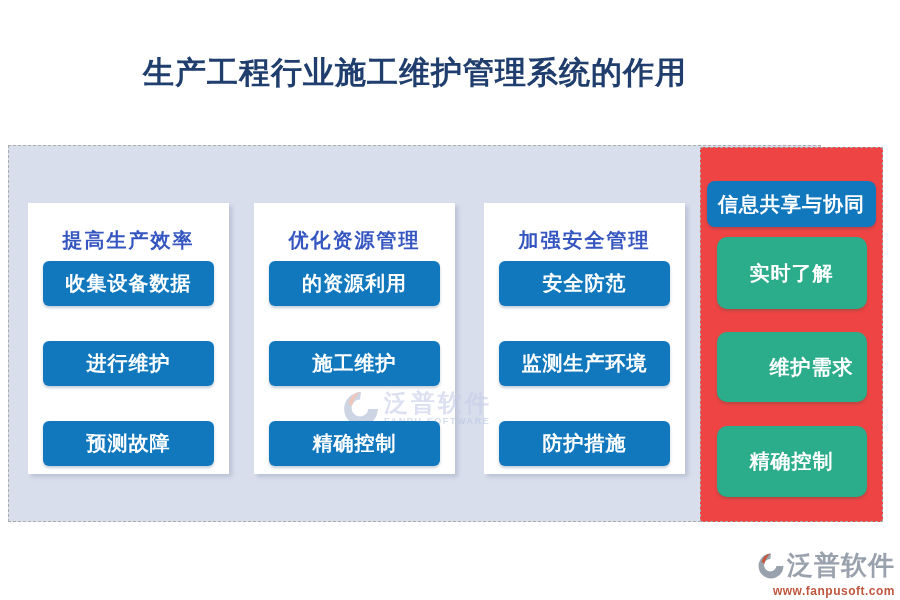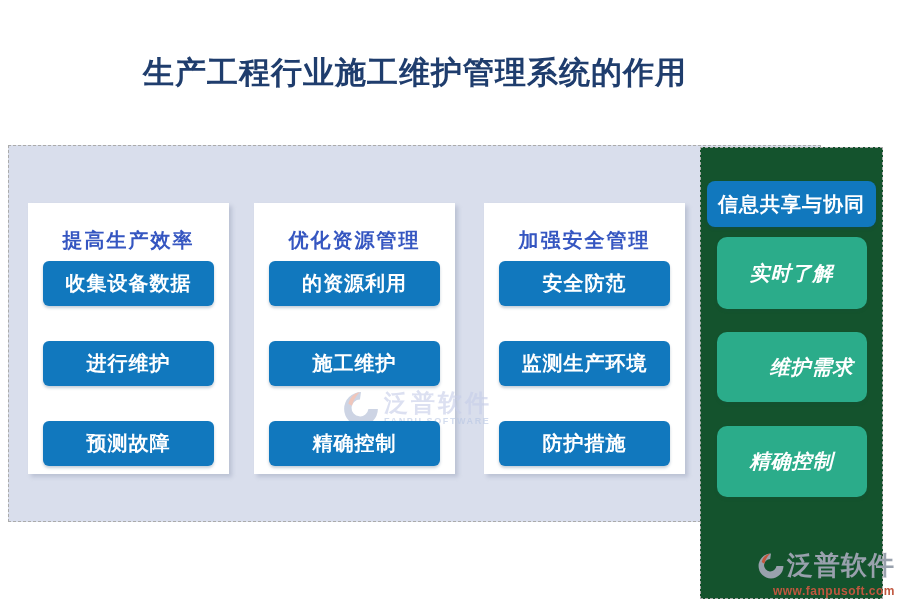--- a/index.html
+++ b/index.html
@@ -25,26 +25,26 @@
 
   .btn { position: relative; z-index: 2; display: flex; align-items: center; justify-content: center;
          color: #ffffff; font-weight: bold; font-size: 20px; letter-spacing: 1px;
          border: none; cursor: pointer;
          font-family: "DejaVu Serif", "Liberation Serif", serif; }
   .col-btn { width: 171px; height: 45px; margin: 35px auto 0; border-radius: 6px;
              background: #1178BE; box-shadow: 0 2px 3px rgba(20,60,100,0.25); }
   .col-btn.first { margin-top: 7px; }
 
   
-  .side-panel { position: absolute; left: 700px; top: 147px; width: 183px; height: 452px;
-                background: #14532d; border: 1px dashed #ABABAB; }
+  .side-panel { position: absolute; left: 700px; top: 147px; width: 183px; height: 375px;
+                background: #ef4444; border: 1px dashed #ABABAB; }
   .side-btn-blue  { width: 169px; height: 46px; margin: 33px auto 0; border-radius: 8px;
                     background: #1178BE; box-shadow: 0 2px 3px rgba(20,60,100,0.25); }
   .side-btn-green { width: 150px; height: 71px; border-radius: 10px;
-                    background: #2BAC8A; box-shadow: 0 2px 3px rgba(20,80,60,0.25); font-style: italic; }
+                    background: #2BAC8A; box-shadow: 0 2px 3px rgba(20,80,60,0.25); }
   .g-0 { margin: 10px auto 0; height: 72px; }
   .g-1 { margin: 23px auto 0; height: 70px; padding-left: 40px; }
   .g-2 { margin: 24px auto 0; height: 71px; }
 
   
   .watermark { position: absolute; left: 342px; top: 390px; z-index: 1;
                display: flex; align-items: flex-start; opacity: 0.62; }
   .wm-icon { width: 38px; height: 38px; margin-right: 4px; }
   .wm-text-cn { font-size: 24px; font-weight: bold; color: #C7CEE9; letter-spacing: 3px;
                 line-height: 26px; }

